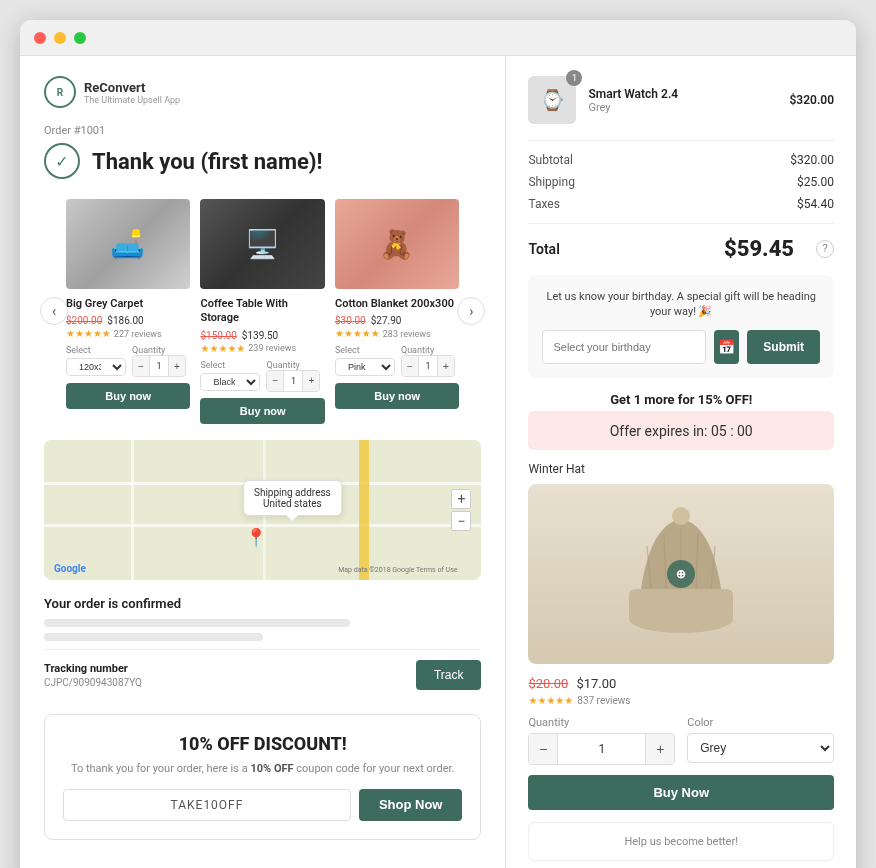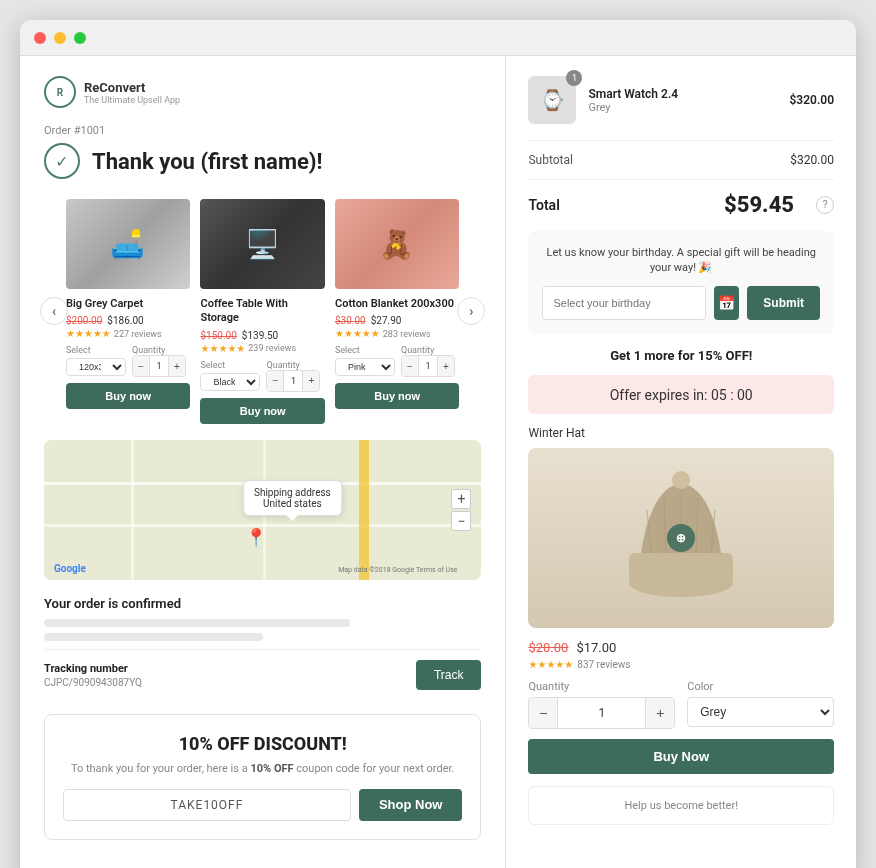--- a/index.html
+++ b/index.html
@@ -593,21 +593,21 @@
 
     
     .upsell-section {
       margin-top: 8px;
     }
     .upsell-header {
       font-size: 13px;
       font-weight: 700;
       color: #222;
       text-align: center;
-      margin-bottom: 12px;
+      margin-bottom: 4px;
     }
     .offer-timer-box {
       background: #fde8e8;
       border-radius: 6px;
       padding: 10px;
       text-align: center;
       margin-bottom: 12px;
     }
     .offer-timer-text {
       font-size: 14px;
@@ -934,20 +934,28 @@
         </div>
         <div class="item-price">$320.00</div>
       </div>
 
       <hr class="divider">
 
       <div class="summary-row">
         <span class="summary-label">Subtotal</span>
         <span class="summary-value">$320.00</span>
       </div>
+      <div class="summary-row">
+        <span class="summary-label">Shipping</span>
+        <span class="summary-value">$25.00</span>
+      </div>
+      <div class="summary-row">
+        <span class="summary-label">Taxes</span>
+        <span class="summary-value">$54.40</span>
+      </div>
 
       <hr class="divider">
 
       <div class="total-row">
         <span class="total-label">Total</span>
         <div style="display:flex;align-items:center;gap:22px;">
           <span class="total-value">$59.45</span>
           <div class="help-icon">?</div>
         </div>
       </div>

